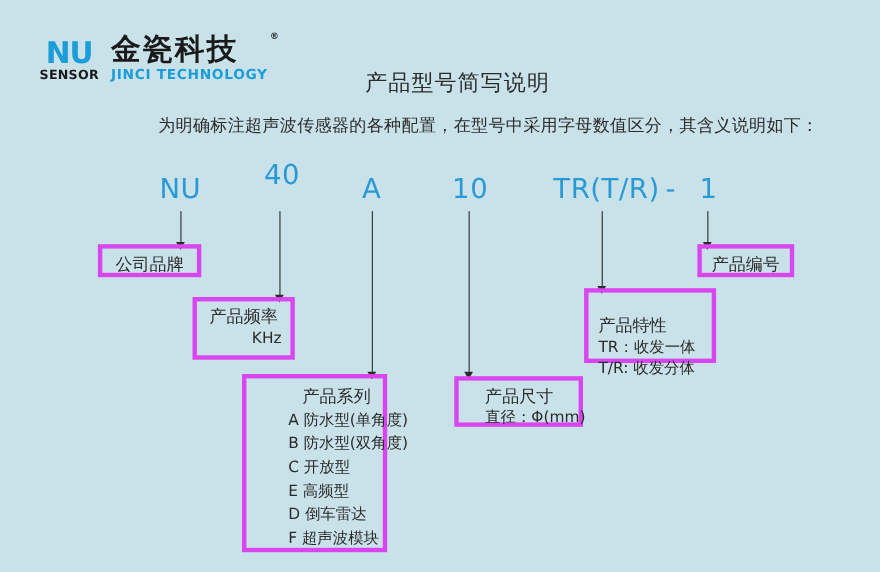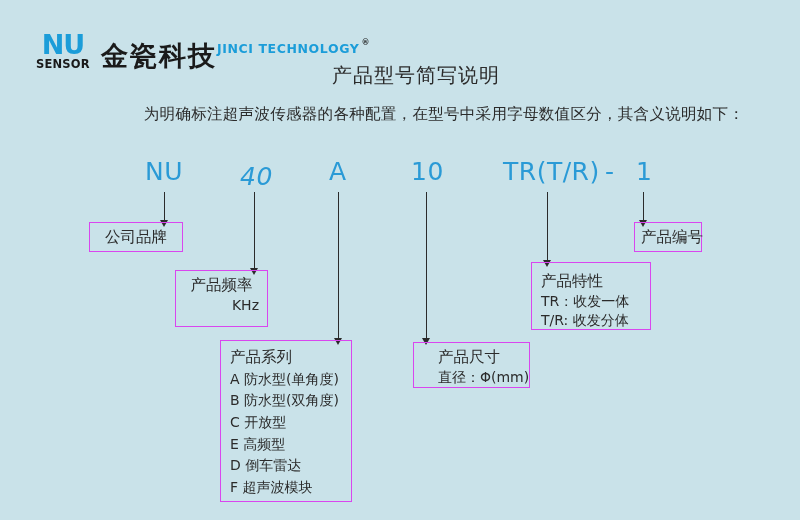--- a/index.html
+++ b/index.html
@@ -48,21 +48,21 @@
     font-family: "DejaVu Sans", "Liberation Sans", sans-serif;
     font-weight: bold;
     font-size: 11.5px;
     letter-spacing: 0.2px;
     color: #1a1a1a;
     line-height: 1;
     text-align: center;
   }
   .logo-words {
     display: flex;
-    flex-direction: row;
+    flex-direction: column;
     margin-left: 11px;
     line-height: 1;
     position: relative;
   }
   .logo-cn {
     font-family: "DejaVu Sans", "Liberation Sans", sans-serif;
     font-weight: bold;
     font-size: 27px;
     color: #1a1a1a;
     letter-spacing: 2px;
@@ -130,21 +130,21 @@
     width: 0;
     height: 0;
     border-left: 4px solid transparent;
     border-right: 4px solid transparent;
     border-top: 7px solid #2b2b2b;
   }
 
   
   .box {
     position: absolute;
-    border: 1px solid #d946ef;
+    border: 4px solid #d946ef;
     background: transparent;
     box-sizing: border-box;
     padding: 4px 8px;
   }
   .box-title {
     font-size: 15.5px;
     color: #2b2b2b;
     line-height: 1.35;
     white-space: nowrap;
   }
@@ -153,22 +153,24 @@
     color: #2b2b2b;
     line-height: 1.38;
     white-space: nowrap;
   }
   .align-right { text-align: right; }
   .align-center { text-align: center; }
 
   .series-list .box-line {
     font-size: 14px;
     line-height: 1.54;
+    margin-left: 29px;
   }
   .series-title {
+    text-align: right;
     padding-right: 4px;
     margin-bottom: 1px;
   }
 </style>
 </head>
 <body>
 
 <div id="page-root">
 
   <div class="logo">
@@ -180,21 +182,21 @@
       <div class="logo-cn">金瓷科技</div>
       <div class="logo-reg">®</div>
       <div class="logo-en">JINCI TECHNOLOGY</div>
     </div>
   </div>
 
   <div class="doc-title">产品型号简写说明</div>
   <div class="doc-subtitle">为明确标注超声波传感器的各种配置，在型号中采用字母数值区分，其含义说明如下：</div>
 
   <div class="code-token" style="left:145px; top:159px;">NU</div>
-  <div class="code-token" style="left:240px; top:164px;font-style:italic;">40</div>
+  <div class="code-token" style="left:240px; top:146px;">40</div>
   <div class="code-token" style="left:329px; top:159px;">A</div>
   <div class="code-token" style="left:411px; top:159px;">10</div>
   <div class="code-token" style="left:503px; top:159px;">TR(T/R)</div>
   <div class="code-token" style="left:605px; top:159px;">-</div>
   <div class="code-token" style="left:636px; top:159px;">1</div>
 
   <div class="conn" style="left:164px; top:192px; height:30px;"></div>
   <div class="conn-head" style="left:160px; top:220px;"></div>
 
   <div class="conn" style="left:254px; top:192px; height:78px;"></div>
@@ -229,23 +231,23 @@
     <div class="box-line">E 高频型</div>
     <div class="box-line">D 倒车雷达</div>
     <div class="box-line">F 超声波模块</div>
   </div>
 
   <div class="box" style="left:413px; top:342px; width:117px; height:46px; padding:4px 24px;">
     <div class="box-title">产品尺寸</div>
     <div class="box-line">直径：Φ(mm)</div>
   </div>
 
-  <div class="box" style="left:531px; top:262px; width:120px; height:68px; padding:8px 9px;">
+  <div class="box" style="left:531px; top:262px; width:120px; height:68px; padding:20px 9px;">
     <div class="box-title">产品特性</div>
     <div class="box-line">TR：收发一体</div>
     <div class="box-line">T/R: 收发分体</div>
   </div>
 
-  <div class="box" style="left:634px; top:222px; width:68px; height:30px; padding:4px 6px;">
+  <div class="box" style="left:634px; top:222px; width:88px; height:30px; padding:4px 6px;">
     <div class="box-title align-center">产品编号</div>
   </div>
 
 </div>
 
 </body></html>

